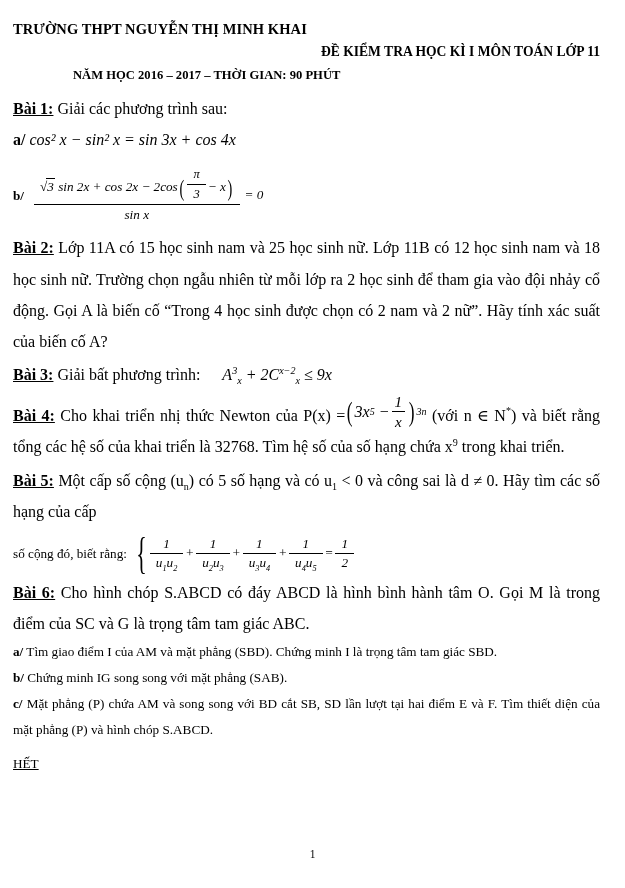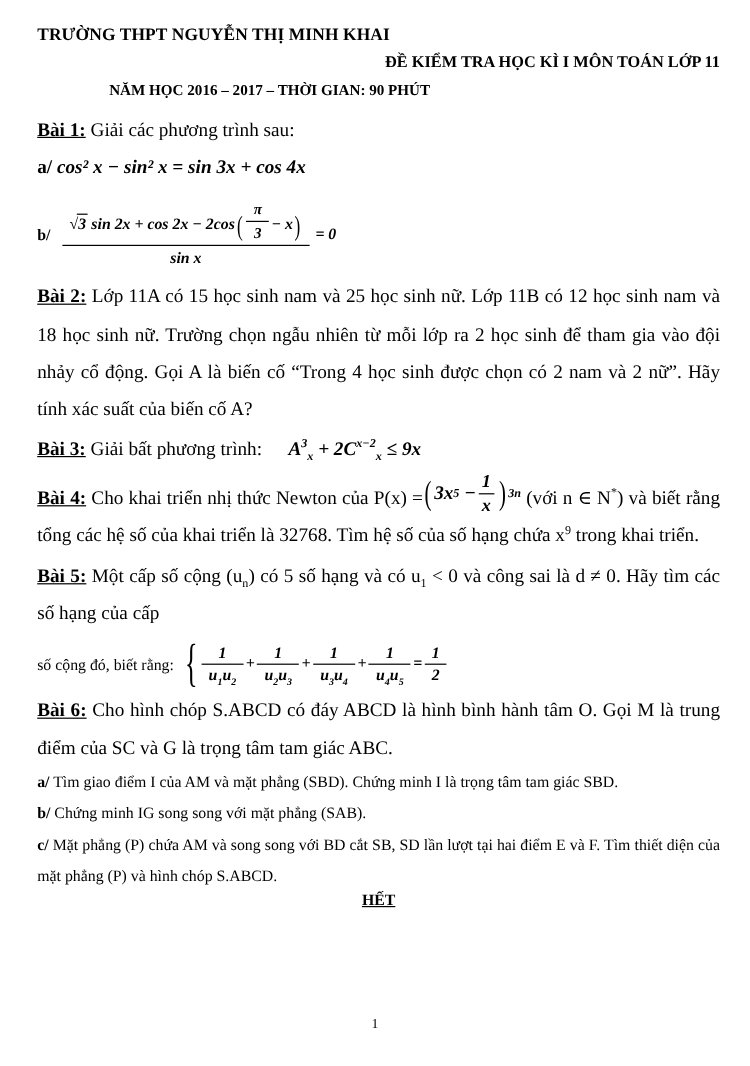--- a/index.html
+++ b/index.html
@@ -13,21 +13,21 @@
     font-family: "Liberation Serif", "DejaVu Serif", serif;
     color: #000000;
     position: relative;
     overflow: hidden;
   }
   .page {
     width: 625px;
     height: 888px;
     position: relative;
     box-sizing: border-box;
-    padding: 18px 25px 0 31px;
+    padding: 18px 25px 0 13px;
   }
   .header-block {
     margin-bottom: 6px;
   }
   .school-line {
     font-size: 14.5px;
     font-weight: bold;
     text-align: left;
     letter-spacing: 0.1px;
     line-height: 1.55;
@@ -56,21 +56,20 @@
   .lbl {
     font-weight: bold;
     text-decoration: underline;
   }
   .sub-lbl {
     font-weight: bold;
   }
   .math {
     font-family: "Liberation Serif", "DejaVu Serif", serif;
     font-style: italic;
-    font-weight: bold;
   }
   .up { font-style: normal; }
   sup, sub {
     font-size: 63%;
     line-height: 0;
   }
   
   .frac {
     display: inline-block;
     vertical-align: -0.52em;
@@ -166,24 +165,24 @@
     font-size: 13.2px;
     margin-top: 10px;
     margin-bottom: 6px;
   }
   .bai6-line {
     font-size: 13.2px;
     line-height: 1.95;
     text-align: justify;
   }
   .het {
-    text-align: center;
-    font-weight: bold;
+    font-weight: normal;
     font-size: 13.2px;
     text-decoration: underline;
+    margin-top: 14px;
   }
   .page-number {
     position: absolute;
     bottom: 28px;
     left: 0;
     width: 625px;
     text-align: center;
     font-size: 11.5px;
   }
   .d-ratio {
@@ -268,21 +267,21 @@
       <span class="sys-rows">
         <span class="sys-row">
           <span class="bigfrac"><span class="num math">1</span><span class="den math"><span>u</span><sub>1</sub><span>u</span><sub>2</sub></span></span><span class="math">+</span><span class="bigfrac"><span class="num math">1</span><span class="den math"><span>u</span><sub>2</sub><span>u</span><sub>3</sub></span></span><span class="math">+</span><span class="bigfrac"><span class="num math">1</span><span class="den math"><span>u</span><sub>3</sub><span>u</span><sub>4</sub></span></span><span class="math">+</span><span class="bigfrac"><span class="num math">1</span><span class="den math"><span>u</span><sub>4</sub><span>u</span><sub>5</sub></span></span><span class="math">=</span><span class="bigfrac"><span class="num math">1</span><span class="den math">2</span></span>
         </span>
       </span>
     </span>
   </div>
 
   <div class="problem">
     <span class="lbl">Bài 6:</span>
-    <span>Cho hình chóp S.ABCD có đáy ABCD là hình bình hành tâm O. Gọi M là trung điểm của SC và G là trọng tâm tam giác ABC.</span>
+    <span>Cho hình chóp S.ABCD có đáy ABCD là hình bình hành tâm O. Gọi M là trong điểm của SC và G là trọng tâm tam giác ABC.</span>
   </div>
 
   <div class="bai6-line">
     <span class="sub-lbl">a/</span>
     <span>Tìm giao điểm I của AM và mặt phẳng (SBD). Chứng minh I là trọng tâm tam giác SBD.</span>
   </div>
   <div class="bai6-line">
     <span class="sub-lbl">b/</span>
     <span>Chứng minh IG song song với mặt phẳng (SAB).</span>
   </div>

